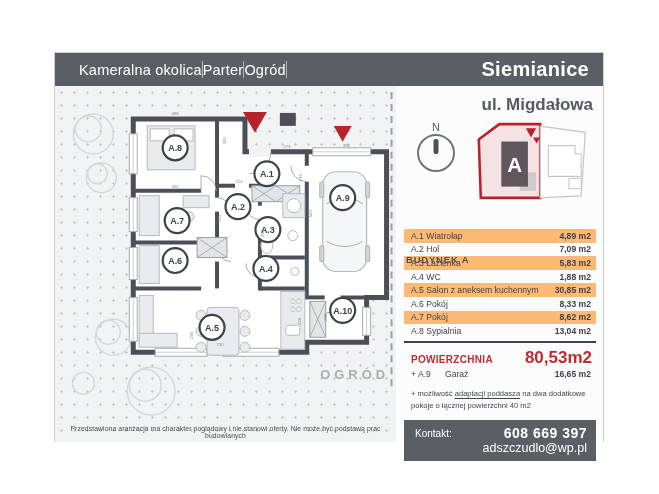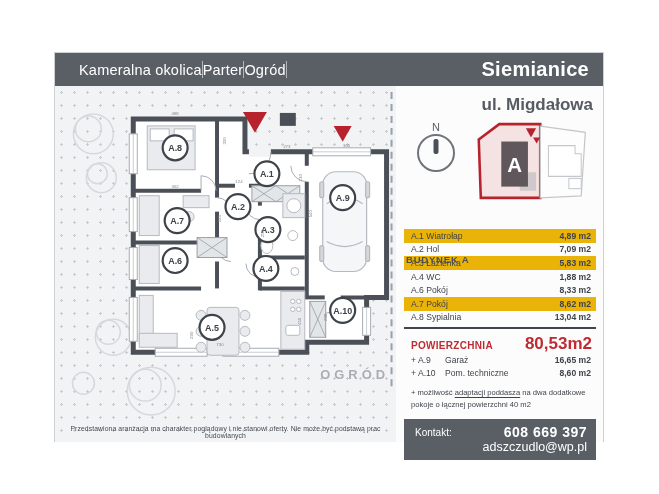--- a/index.html
+++ b/index.html
@@ -21,21 +21,21 @@
   .siterow{display:flex;margin-top:4px;height:84px;}
   .sitecol{width:64px;display:flex;flex-direction:column;align-items:center;justify-content:flex-start;padding-top:2px;}
   .compass-n{font-size:11px;color:#5a5f66;margin-bottom:1px;}
   .compass-circle{width:34px;height:34px;border:2px solid #6f747b;border-radius:50%;position:relative;}
   .compass-needle{position:absolute;top:3px;left:50%;transform:translateX(-50%);width:5px;height:15px;background:#4b5058;border-radius:2px;}
   .budynek{position:absolute;left:10px;top:168px;font-size:9.5px;font-weight:bold;letter-spacing:.8px;color:#4a4f57;}
   .minimap{margin-left:auto;margin-right:2px;}
   
   .table{margin-top:26px;}
   .trow{display:flex;justify-content:space-between;align-items:center;height:13.6px;padding:0 5px 0 7px;font-size:8.6px;color:#3e434a;}
-  .trow.striped{background:#eab308;}
+  .trow.striped{background:#fdba74;}
   .tname{white-space:nowrap;}
   .tarea{font-weight:bold;white-space:nowrap;}
   .total-row{margin-top:3px;border-top:2px solid #3f444b;display:flex;justify-content:space-between;align-items:baseline;padding:5px 4px 0 7px;}
   .total-label{font-size:10px;font-weight:bold;letter-spacing:.3px;color:#bf2b33;}
   .total-value{font-size:17px;font-weight:bold;color:#bf2b33;}
   .extras{margin-top:0;}
   .erow{display:flex;align-items:center;font-size:8.6px;color:#3e434a;padding:0 5px 0 7px;height:12.5px;}
   .eid{width:34px;}
   .ename{flex:1;}
   .earea{font-weight:bold;}
@@ -303,20 +303,24 @@
             <span class="tarea">7,09 m2</span>
           </div>
         <div class="trow striped">
             <span class="tname"><span>A.3</span> <span>Łazienka</span></span>
             <span class="tarea">5,83 m2</span>
           </div>
         <div class="trow">
             <span class="tname"><span>A.4</span> <span>WC</span></span>
             <span class="tarea">1,88 m2</span>
           </div>
+        <div class="trow striped">
+            <span class="tname"><span>A.5</span> <span>Salon z aneksem kuchennym</span></span>
+            <span class="tarea">30,85 m2</span>
+          </div>
         <div class="trow">
             <span class="tname"><span>A.6</span> <span>Pokój</span></span>
             <span class="tarea">8,33 m2</span>
           </div>
         <div class="trow striped">
             <span class="tname"><span>A.7</span> <span>Pokój</span></span>
             <span class="tarea">8,62 m2</span>
           </div>
         <div class="trow">
             <span class="tname"><span>A.8</span> <span>Sypialnia</span></span>
@@ -327,25 +331,20 @@
       <div class="total-row">
         <span class="total-label">POWIERZCHNIA</span>
         <span class="total-value">80,53m2</span>
       </div>
 
       <div class="extras">
         <div class="erow">
             <span class="eid">+ A.9</span>
             <span class="ename">Garaż</span>
             <span class="earea">16,65 m2</span>
-          </div>
-        <div class="erow">
-            <span class="eid">+ A.10</span>
-            <span class="ename">Pom. techniczne</span>
-            <span class="earea">8,60 m2</span>
           </div>
       </div>
 
       <p class="note"><span>+ możliwość </span><span class="u">adaptacji  poddasza</span><span> na dwa dodatkowe pokoje o łącznej powierzchni 40 m2</span></p>
 
       <div class="contact">
         <span class="contact-label">Kontakt:</span>
         <div class="contact-right">
           <div class="contact-phone">608 669 397</div>
           <div class="contact-email">adszczudlo@wp.pl</div>

